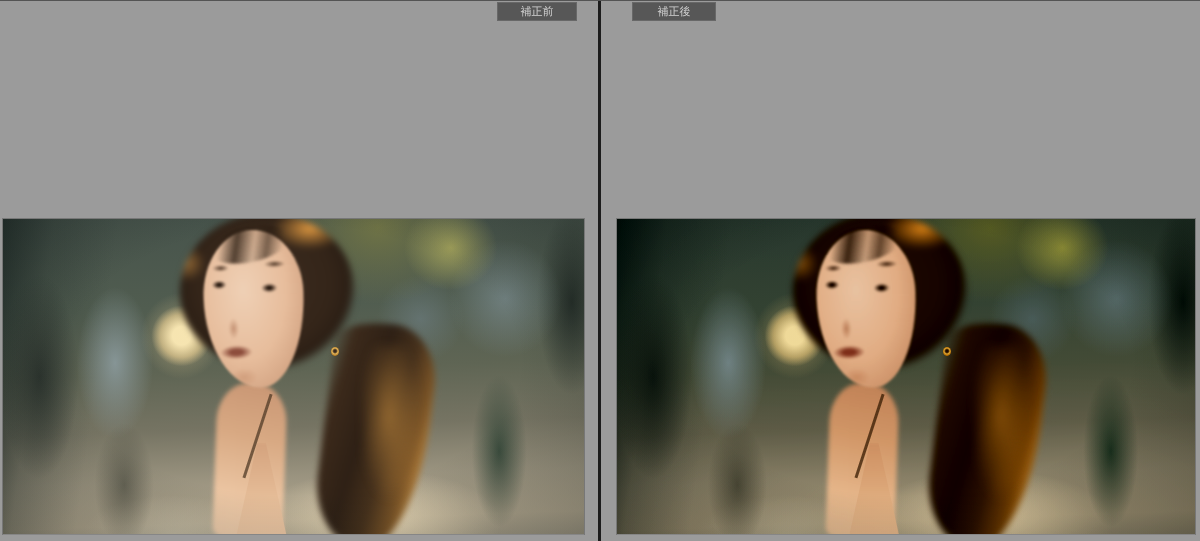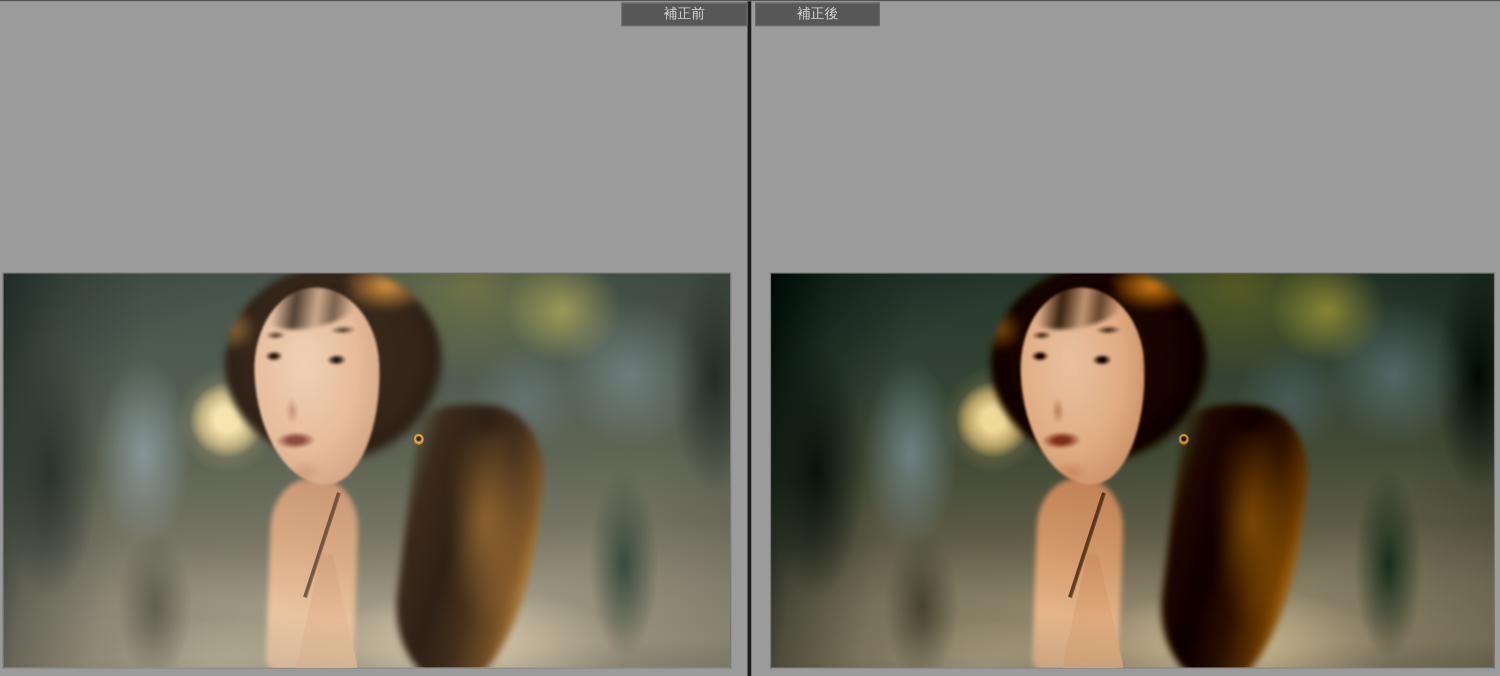--- a/index.html
+++ b/index.html
@@ -17,22 +17,22 @@
 
   .pane{position:absolute;top:0;height:541px;background:var(--window-bg);}
   .pane.left{left:0;width:598px;}
   .pane.right{left:601px;width:599px;}
 
   .divider{position:absolute;left:598px;top:0;width:3px;height:541px;background:var(--divider);z-index:5;}
 
   .tab{position:absolute;top:1px;height:19px;line-height:19px;text-align:center;
        background:var(--tab-bg);color:var(--tab-text);font-size:11px;z-index:6;
        box-shadow:inset 0 0 0 1px rgba(255,255,255,0.10);}
-  .tab.before{left:497px;width:101px;}
-  .tab.after{left:604px;width:100px;}
+  .tab.before{left:497px;width:80px;}
+  .tab.after{left:632px;width:84px;}
 
   .photo-frame{position:absolute;top:218px;height:315px;z-index:2;
        box-shadow:0 0 0 1px rgba(75,75,75,0.45), 0 1px 0 rgba(255,255,255,0.28);}
   .photo-frame.before{left:3px;width:581px;}
   .photo-frame.after{left:617px;width:578px;}
 
   .photo{position:absolute;inset:0;overflow:hidden;background:#55604f;}
   .photo-frame.after .photo{filter:brightness(0.86) contrast(1.3) saturate(1.12);}
   .photo::after{content:"";position:absolute;inset:0;z-index:20;pointer-events:none;
        background:radial-gradient(ellipse at 50% 45%, rgba(0,0,0,0) 55%, rgba(14,20,17,0.30) 100%);}

